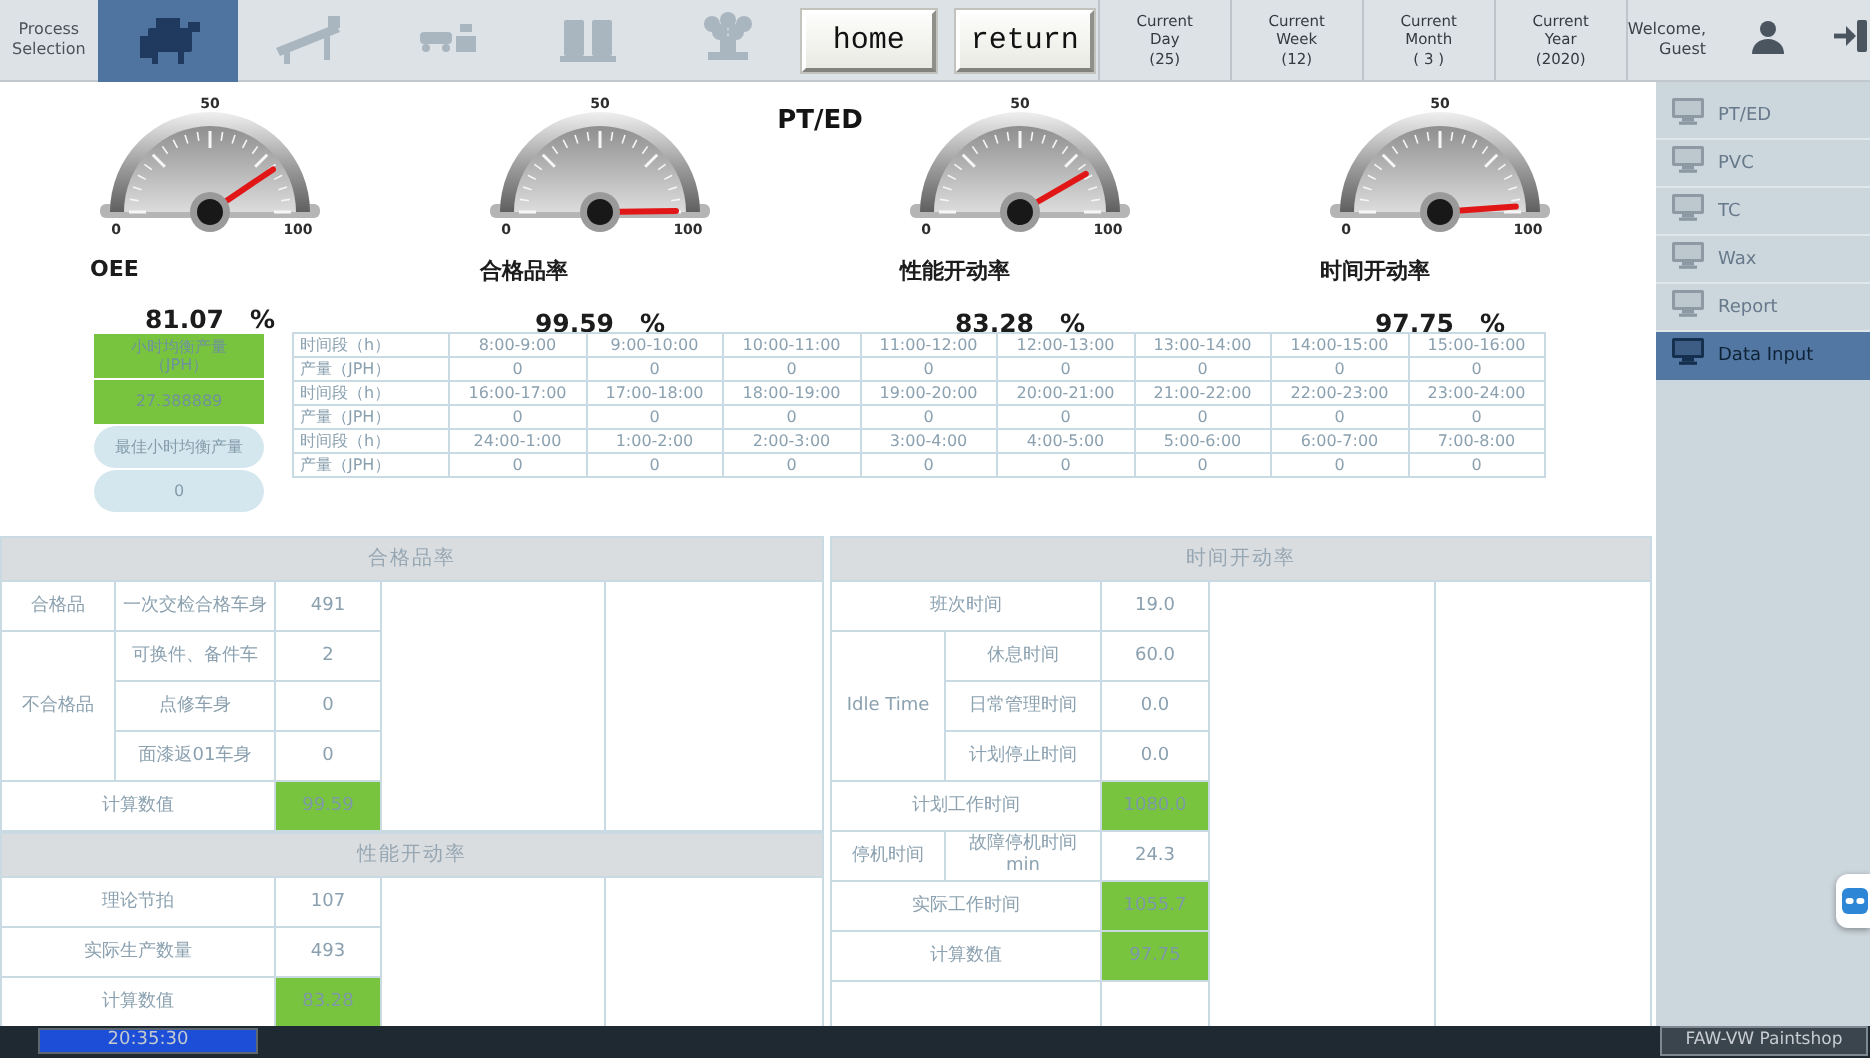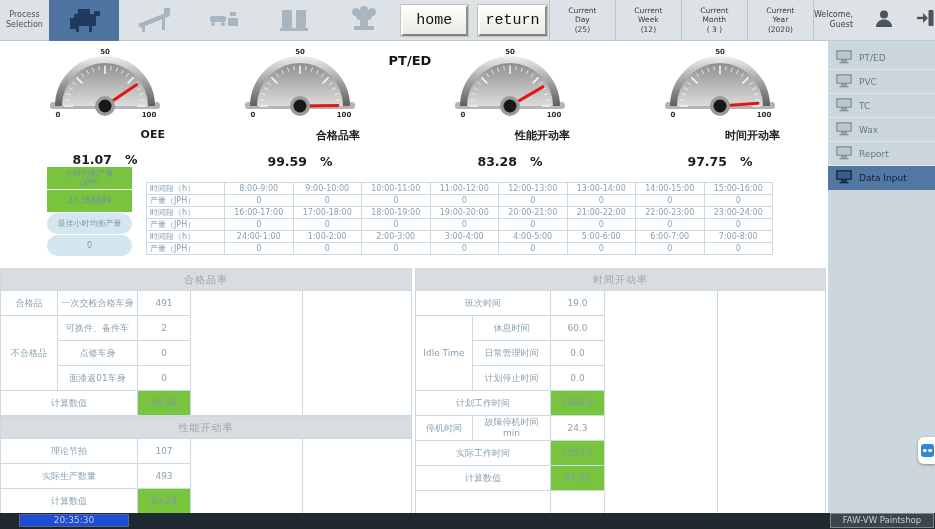--- a/index.html
+++ b/index.html
@@ -28,35 +28,35 @@
   .welcome-wrap{flex:1;display:flex;align-items:center;justify-content:flex-end;gap:21px;padding-right:25px;}
   .welcome-txt{font-size:8px;color:#3c444c;text-align:right;line-height:10px;}
 
   
   .sidebar{position:absolute;right:0;top:41px;width:107px;height:472px;background:#ccd6dd;padding-top:5px;}
   .sb-item{height:24px;display:flex;align-items:center;gap:7px;padding-left:8px;
     border-bottom:1px solid #e0e7eb;font-size:9px;color:#67798a;cursor:pointer;}
   .sb-item.sel{background:#5377a3;border-bottom-color:#5377a3;color:#0e2236;}
 
   
-  .gauge-block{position:absolute;top:46px;width:120px;text-align:right;}
+  .gauge-block{position:absolute;top:46px;width:120px;text-align:left;}
   .gauge-name{margin-top:2px;font-size:11px;font-weight:bold;color:#1c1c1c;}
   .gauge-value{margin-top:11px;font-size:12.5px;font-weight:bold;color:#1c1c1c;
     display:flex;gap:13px;justify-content:center;}
   .pt-title{position:absolute;left:368px;top:53px;width:84px;text-align:center;
     font-size:13px;font-weight:bold;color:#141414;}
 
   
   .hourly{position:absolute;left:47px;top:167px;width:85px;font-size:8px;text-align:center;}
   .hr-cell{border-bottom:1px solid #fff;display:flex;align-items:center;justify-content:center;line-height:9.5px;}
   .hr-green{background:#79c43e;color:#6f929e;}
   .hr-blue{background:#d5e7ee;color:#849cab;border-radius:11px;}
 
   
-  .time-table{position:absolute;left:146px;top:182px;border-collapse:collapse;table-layout:fixed;width:627px;}
+  .time-table{position:absolute;left:146px;top:166px;border-collapse:collapse;table-layout:fixed;width:627px;}
   .time-table td,.time-table th{border:1px solid #c9dae2;height:12px;font-size:8px;font-weight:normal;
     color:#8ba1b0;text-align:center;padding:0;line-height:11px;overflow:hidden;white-space:nowrap;}
   .time-table th{text-align:left;padding-left:3px;width:78px;}
 
   
   .panel{position:absolute;top:268px;}
   .panel-h{height:22px;line-height:22px;background:#dadde0;color:#96a7b3;font-size:10px;
     text-align:center;border:1px solid #c9dae2;border-bottom:none;letter-spacing:1px;}
   .panel table{border-collapse:collapse;table-layout:fixed;width:100%;}
   .panel td{border:1px solid #c9dae2;font-size:9px;color:#8ba1b0;text-align:center;

